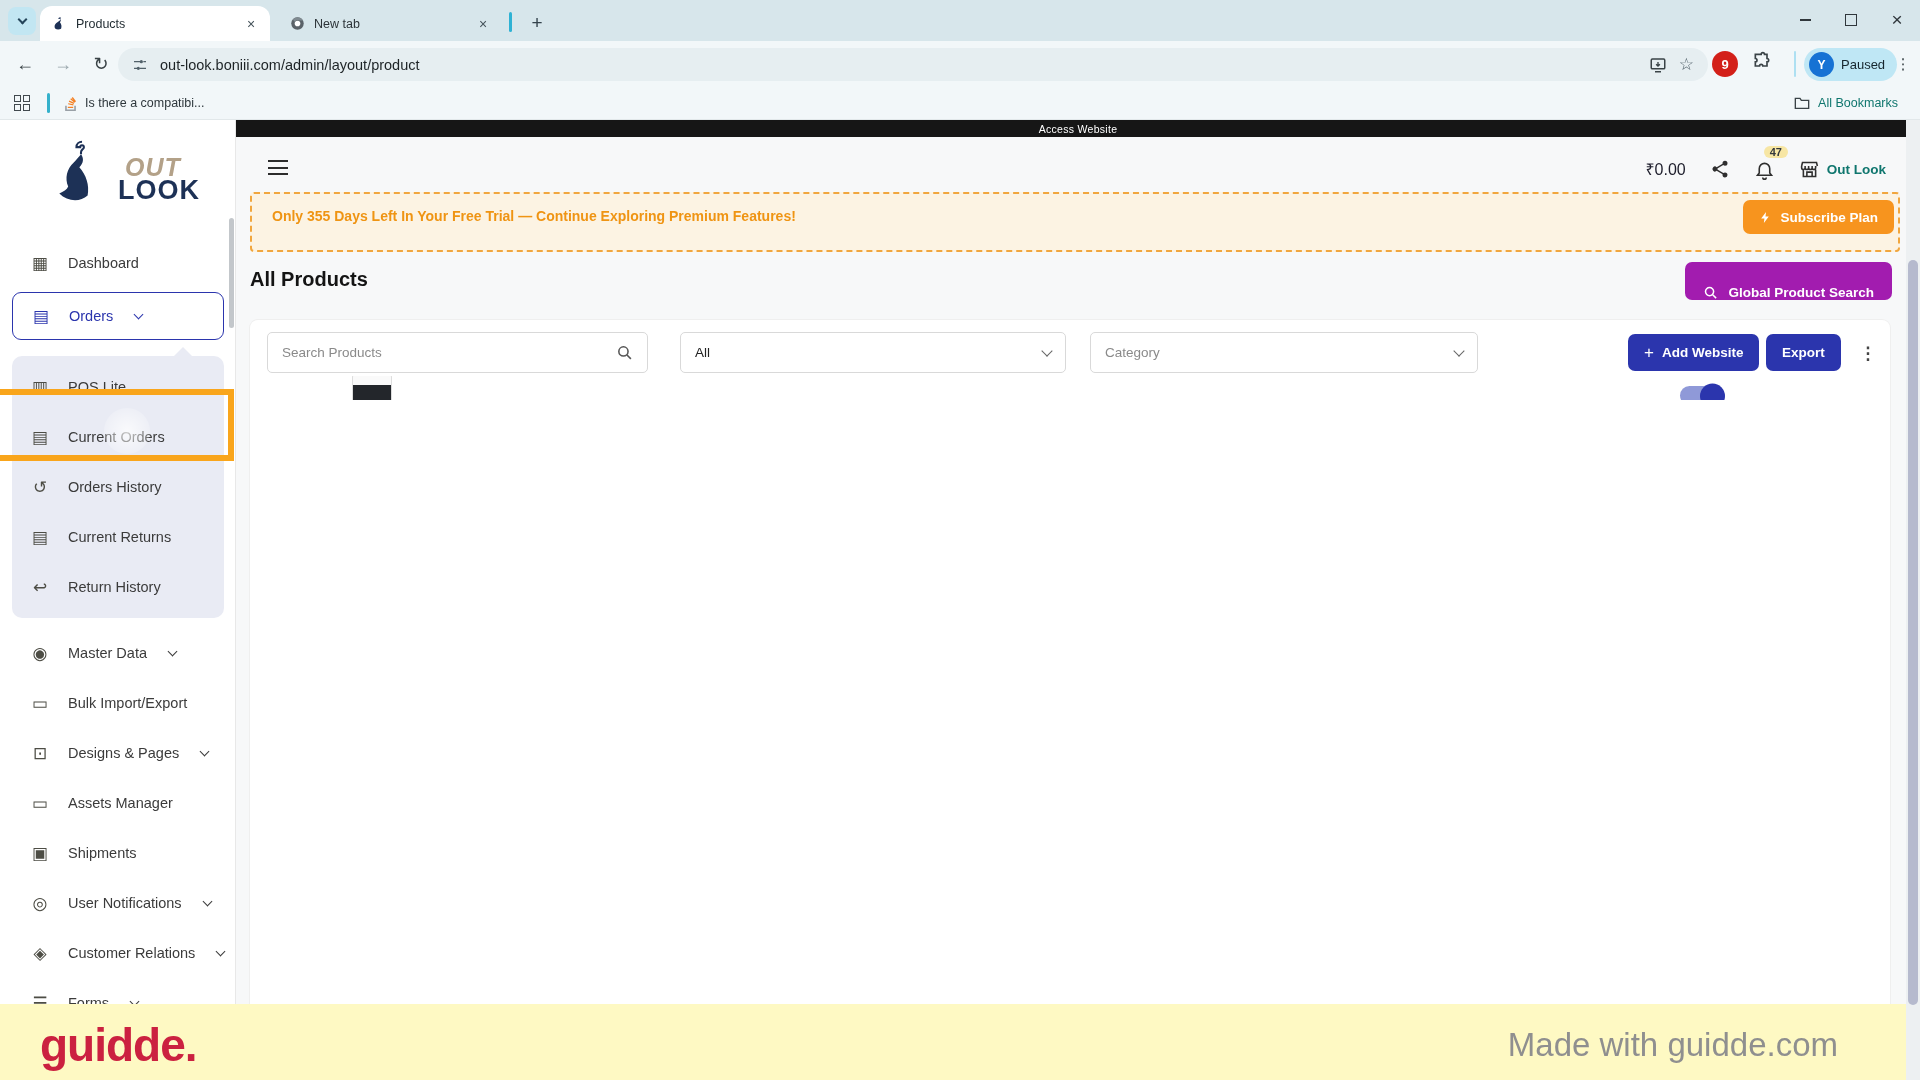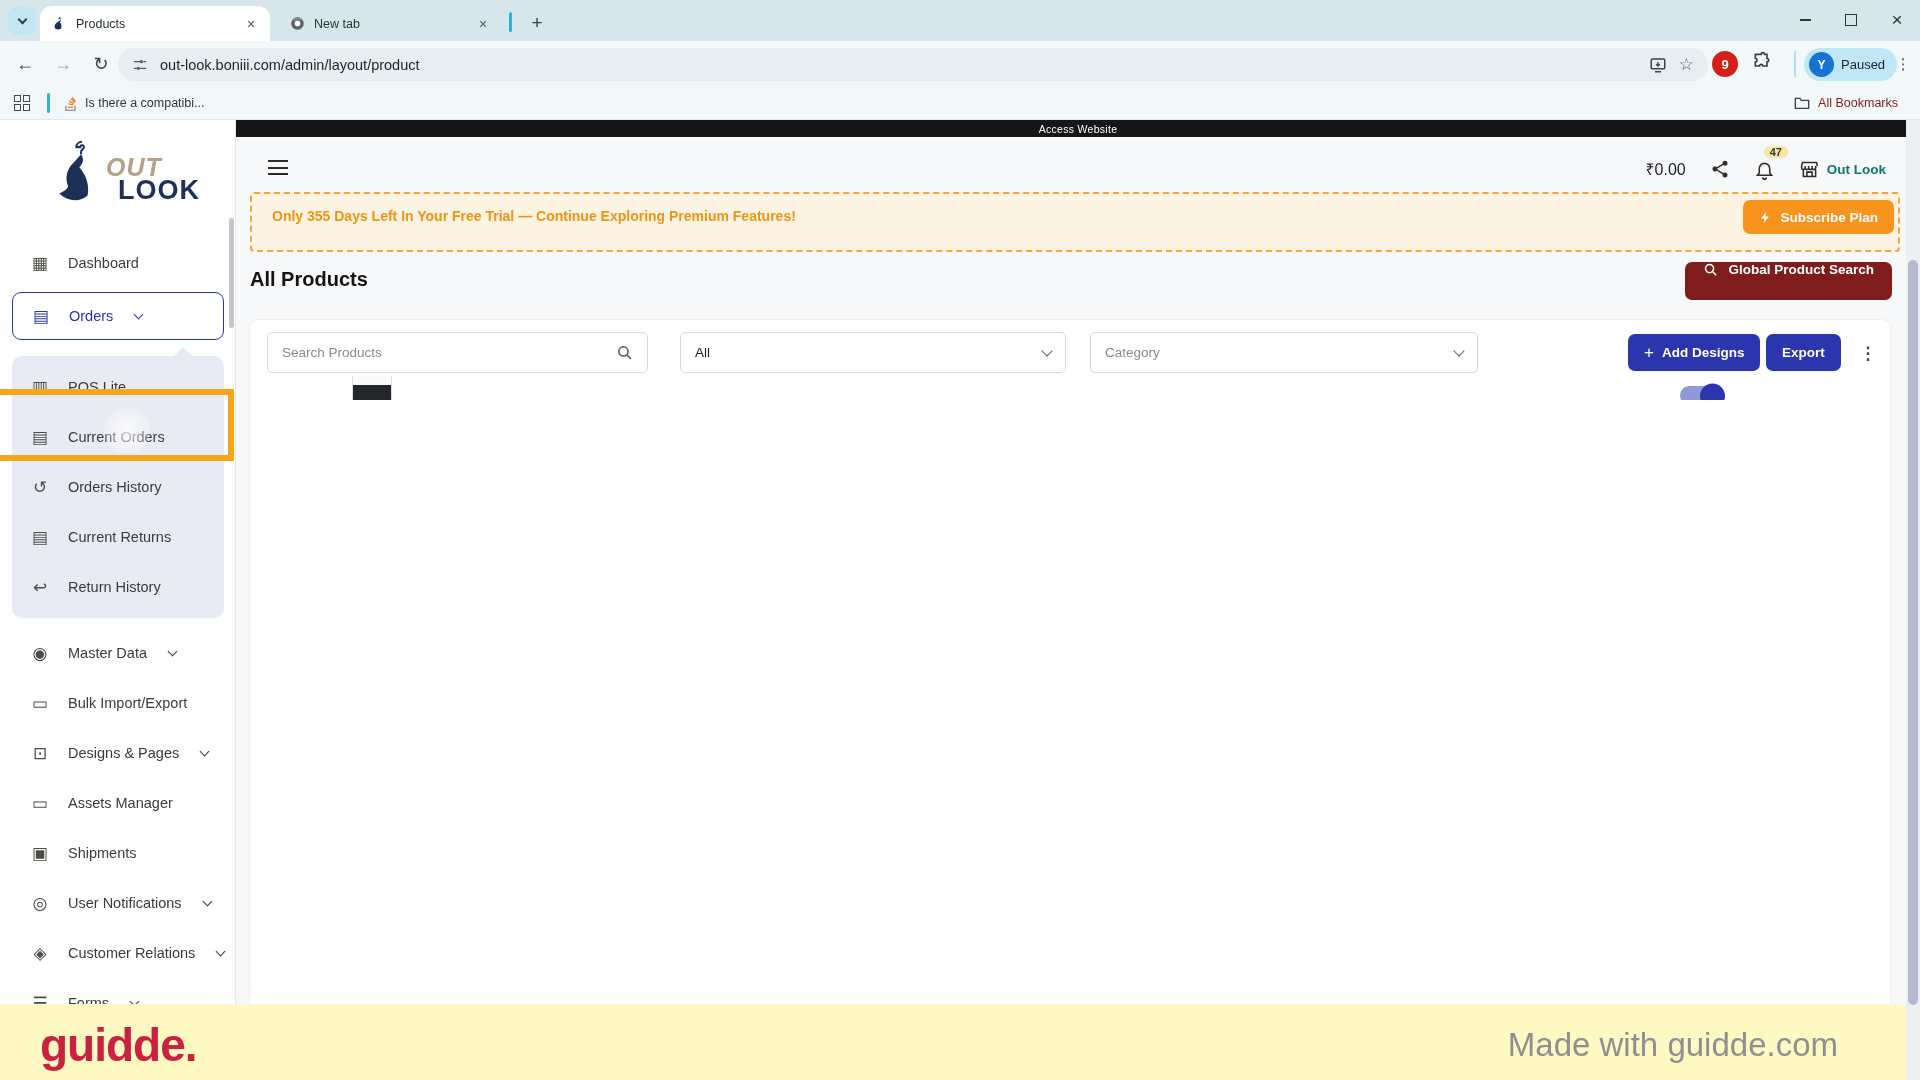--- a/index.html
+++ b/index.html
@@ -36,25 +36,25 @@
   #avatar{width:25px;height:25px;border-radius:50%;background:#1672d4;color:#fff;font-size:12px;font-weight:bold;display:flex;align-items:center;justify-content:center;}
   #profile span.lbl{font-size:13px;color:#16262e;}
   #menu3{position:absolute;left:1892px;top:10px;width:22px;height:26px;color:#3a4347;font-size:15px;display:flex;align-items:center;justify-content:center;cursor:pointer;}
   #menu3::before{content:"⋮";}
 
   #bookmarks{position:absolute;left:0;top:87px;width:1920px;height:33px;background:#f2f7f9;border-bottom:1px solid #e2e8ea;}
   #apps-grid{position:absolute;left:14px;top:8px;width:16px;height:16px;display:grid;grid-template-columns:7px 7px;grid-gap:2px;cursor:pointer;}
   #apps-grid i{width:7px;height:7px;border:1.8px solid #41494e;}
   .bm-sep{position:absolute;left:47px;top:6px;width:3px;height:20px;background:#35b1cb;border-radius:2px;}
   #bm-item{position:absolute;left:64px;top:5px;display:flex;align-items:center;gap:8px;font-size:12.5px;color:#2e373c;cursor:pointer;height:22px;}
-  #allbm{position:absolute;right:22px;top:5px;display:flex;align-items:center;gap:8px;font-size:12.5px;color:#7f1d1d;cursor:pointer;height:22px;}
+  #allbm{position:absolute;right:22px;top:5px;display:flex;align-items:center;gap:8px;font-size:12.5px;color:#0f766e;cursor:pointer;height:22px;}
 
   
   #sidebar{position:absolute;left:0;top:120px;width:236px;height:960px;background:#fff;border-right:1px solid #e8e8e8;}
-  #logo{position:absolute;left:50px;top:12px;width:150px;height:95px;display:flex;align-items:center;}
+  #logo{position:absolute;left:50px;top:12px;width:150px;height:95px;display:flex;align-items:center;text-align:center;}
   #logo-text{margin-left:-6px;line-height:0.85;}
   #logo-text .l1{font-size:25px;font-weight:900;color:#b3a188;letter-spacing:1px;font-style:italic;}
   #logo-text .l2{font-size:27px;font-weight:900;color:#1d3156;letter-spacing:1px;margin-left:12px;}
   #nav{position:absolute;left:0;top:118px;width:236px;}
   .nav-item{height:50px;display:flex;align-items:center;gap:18px;padding-left:30px;font-size:14.5px;color:#3b3b3b;cursor:pointer;position:relative;}
   .nav-item .nicon{width:20px;font-size:17px;color:#4d4d45;text-align:center;}
   .nav-item.selected{margin:4px 12px;height:48px;padding-left:18px;border:1.6px solid #2b35ad;border-radius:9px;color:#2b35ad;}
   .nav-item.selected .nicon{color:#2b35ad;}
   .nav-item .chev2{width:7px;height:7px;border-right:1.8px solid currentColor;border-bottom:1.8px solid currentColor;transform:rotate(45deg);margin-left:4px;margin-top:-4px;}
   #submenu{margin:16px 12px 10px;background:#e9ebf4;border-radius:10px;padding:6px 0;position:relative;}
@@ -74,21 +74,21 @@
   .hic{display:flex;align-items:center;cursor:pointer;position:relative;}
   #bell-badge{position:absolute;top:-13px;left:10px;background:#f7e6a4;color:#33383d;font-size:11px;font-weight:bold;border-radius:9px;padding:0 6px;}
   #store-btn{display:flex;align-items:center;gap:7px;cursor:pointer;}
   #store-btn .lbl{color:#0f766e;font-size:13.5px;font-weight:bold;}
 
   #trial-banner{position:absolute;left:14px;top:72px;width:1650px;height:60px;background:#fcf3e3;border:2px dashed #f1a63e;border-radius:4px;}
   #trial-msg{position:absolute;left:20px;top:14px;font-size:14px;font-weight:bold;color:#ef9413;}
   #subscribe-btn{position:absolute;right:4px;top:6px;height:34px;padding:0 16px;background:#f7941e;border:none;border-radius:7px;color:#fff;font-size:13.5px;font-weight:bold;display:flex;align-items:center;gap:8px;cursor:pointer;}
 
   #page-title{position:absolute;left:14px;top:148px;font-size:20px;font-weight:bold;color:#141414;}
-  #gps-btn{position:absolute;right:28px;top:142px;height:38px;padding:0 18px;background:#7f1d1d;border:none;border-radius:7px;color:#fff;font-size:13.5px;font-weight:bold;display:flex;align-items:flex-start;gap:10px;cursor:pointer;}
+  #gps-btn{position:absolute;right:28px;top:142px;height:38px;padding:0 18px;background:#a21caf;border:none;border-radius:7px;color:#fff;font-size:13.5px;font-weight:bold;display:flex;align-items:flex-end;gap:10px;cursor:pointer;}
 
   #card{position:absolute;left:14px;top:200px;width:1640px;height:700px;background:#fff;border-radius:8px 8px 0 0;box-shadow:0 0 0 1px #efefef;}
   .field{position:absolute;top:12px;height:41px;border:1px solid #d9d9d9;border-radius:5px;background:#fff;display:flex;align-items:center;padding:0 14px;font-size:13.5px;cursor:text;}
   #f-search{left:17px;width:381px;color:#8a8a8a;}
   #f-search .ph{flex:1;}
   .select{cursor:pointer;}
   #f-all{left:430px;width:386px;color:#222;}
   #f-cat{left:840px;width:388px;color:#8a8a8a;}
   .select .sval{flex:1;}
   .select .chev3{width:8px;height:8px;border-right:1.6px solid #666;border-bottom:1.6px solid #666;transform:rotate(45deg);margin-top:-4px;}
@@ -354,21 +354,21 @@
     <div id="f-all" class="field select">
       <span class="sval">All</span>
       <span class="chev3"></span>
     </div>
     <div id="f-cat" class="field select">
       <span class="sval">Category</span>
       <span class="chev3"></span>
     </div>
     <button id="add-btn" class="btn-blue">
       <span class="plus"></span>
-      <span>Add Designs</span>
+      <span>Add Website</span>
     </button>
     <button id="export-btn" class="btn-blue">
       <span>Export</span>
     </button>
     <div id="fdots"></div>
 
     <div id="rows">
       <div class="partial-row">
         <div class="thumb t-dark" style="top:-6px;transform:none;"></div>
         <div class="toggle on" style="top:10px;transform:none;">

